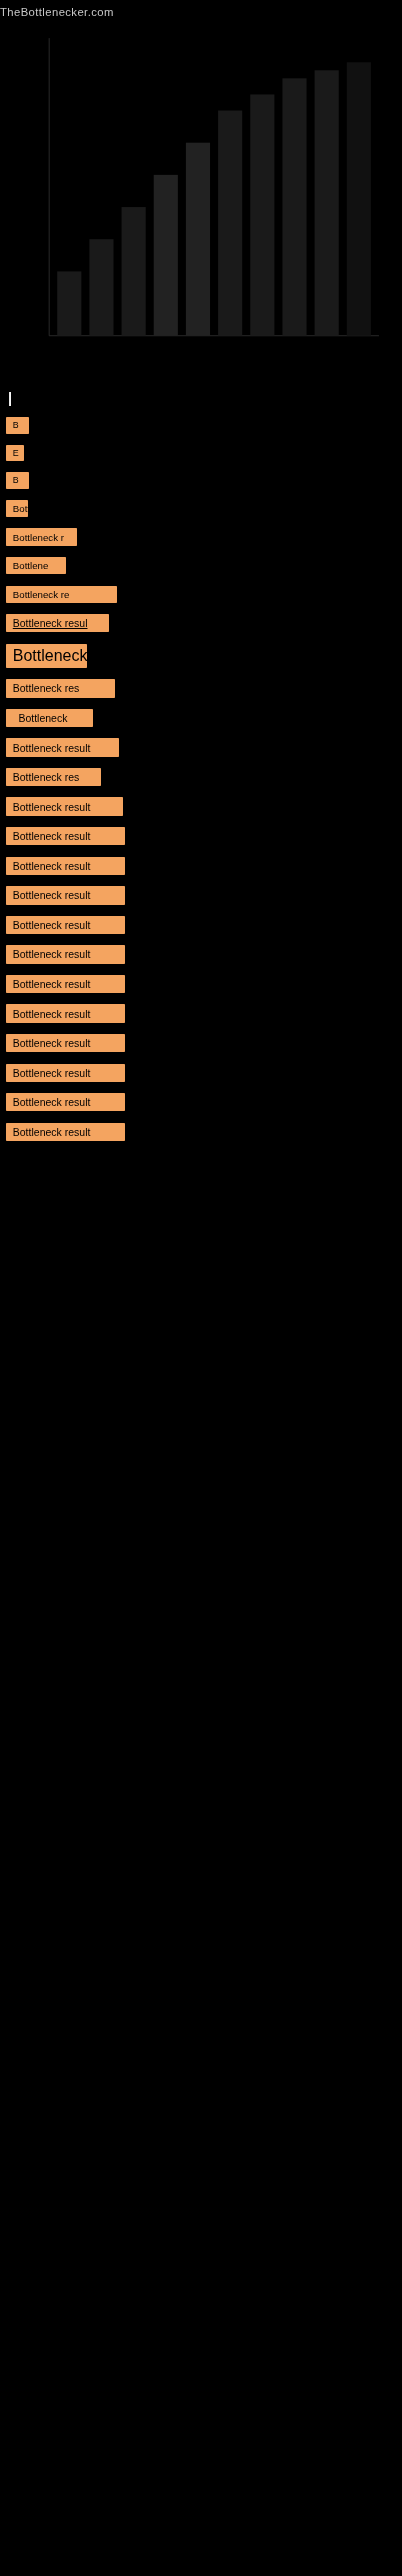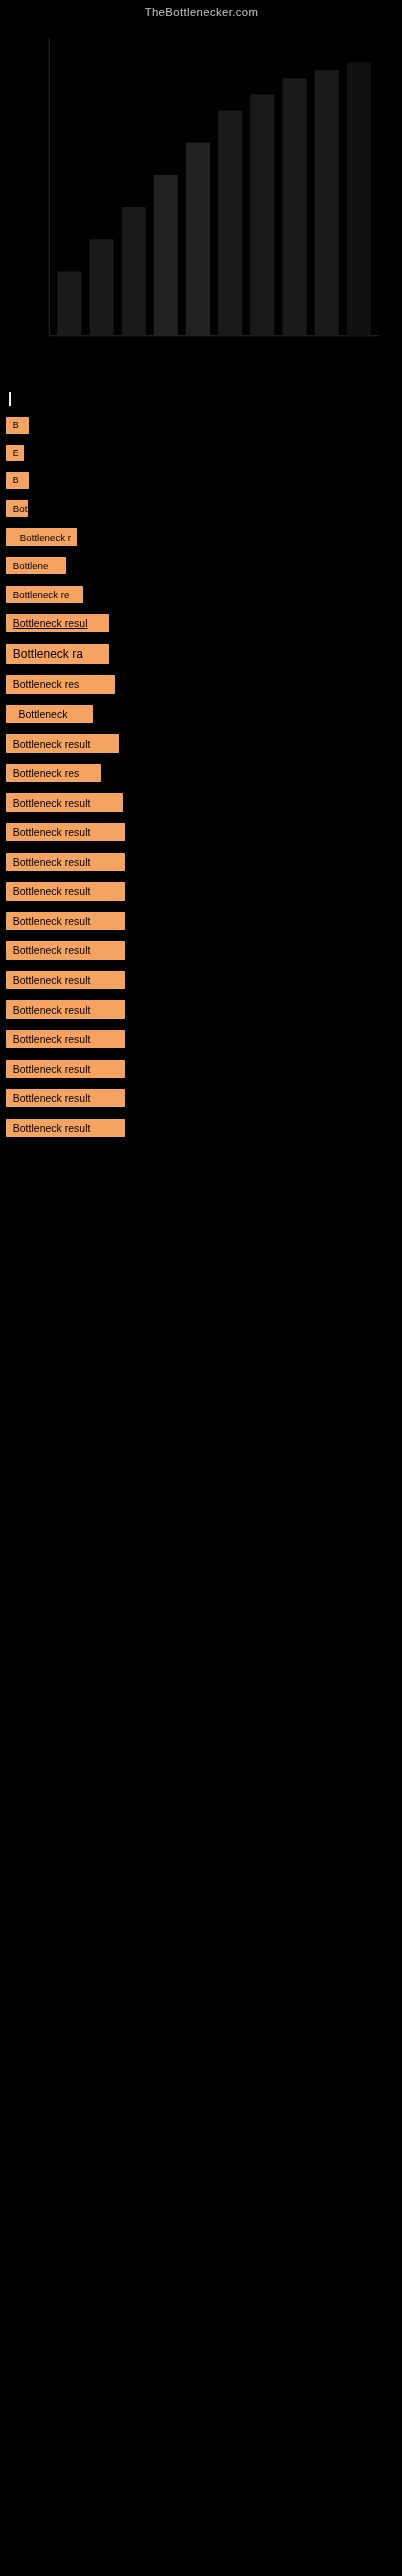--- a/index.html
+++ b/index.html
@@ -9,21 +9,21 @@
       width: 403px;
       min-height: 2576px;
       font-family: Arial, sans-serif;
       position: relative;
       overflow-x: hidden;
     }
 
     .site-title {
       color: #c8c8c8;
       font-size: 11.3px;
-      text-align: center;
+      text-align: left;
       padding-top: 6.4px;
       padding-bottom: 3.2px;
       letter-spacing: 0.4px;
     }
 
     .chart-area {
       width: 370px;
       height: 338px;
       margin: 8px auto;
       background: #000;
@@ -63,25 +63,25 @@
     .result-row {
       display: block;
       margin-bottom: 1.6px;
     }
 
     
     .r1  { width: 22.5px;  font-size: 8.9px; }
     .r2  { width: 17.7px;  font-size: 8.9px; }
     .r3  { width: 22.5px;  font-size: 8.9px; }
     .r4  { width: 22px;  font-size: 9.7px; }
-    .r5  { width: 71px;  font-size: 9.7px; text-align: right; }
+    .r5  { width: 71px;  font-size: 9.7px; }
     .r6  { width: 60px;  font-size: 9.7px; }
-    .r7  { width: 77px; font-size: 9.7px; }
+    .r7  { width: 111px; font-size: 9.7px; }
     .r8  { width: 103px; font-size: 10.5px; text-decoration: underline; }
-    .r9  { width: 103px; font-size: 12px; }
+    .r9  { width: 81px; font-size: 16px; }
     .r10 { width: 109px; font-size: 10.5px; }
     .r11 { width: 87px; font-size: 10.5px; padding-left: 12px; }
     .r12 { width: 113px; font-size: 10.5px; }
     .r13 { width: 95px; font-size: 10.5px; }
     .r14 { width: 117px; font-size: 10.5px; }
     .r15 { width: 119px; font-size: 10.5px; }
     .r16 { width: 119px; font-size: 10.5px; }
     .r17 { width: 119px; font-size: 10.5px; }
     .r18 { width: 119px; font-size: 10.5px; }
     .r19 { width: 119px; font-size: 10.5px; }

